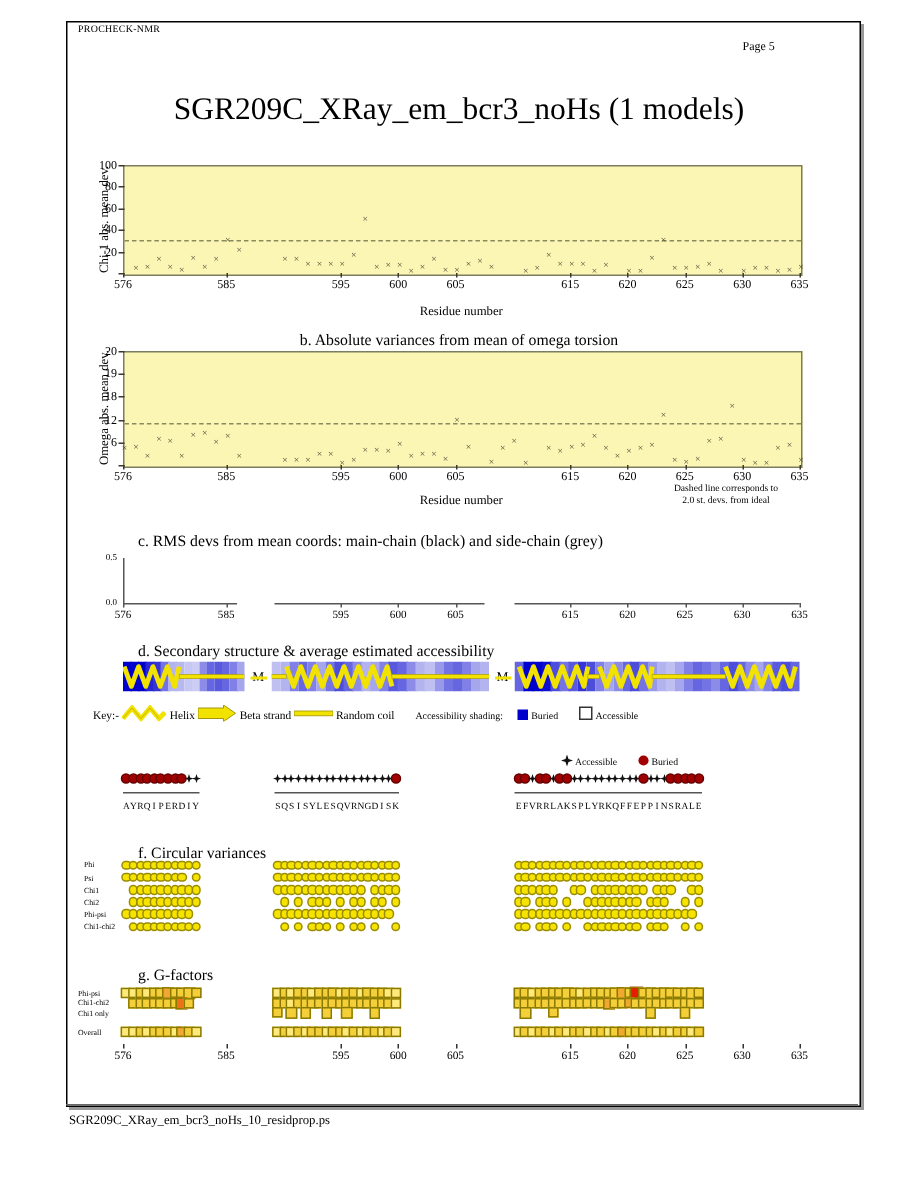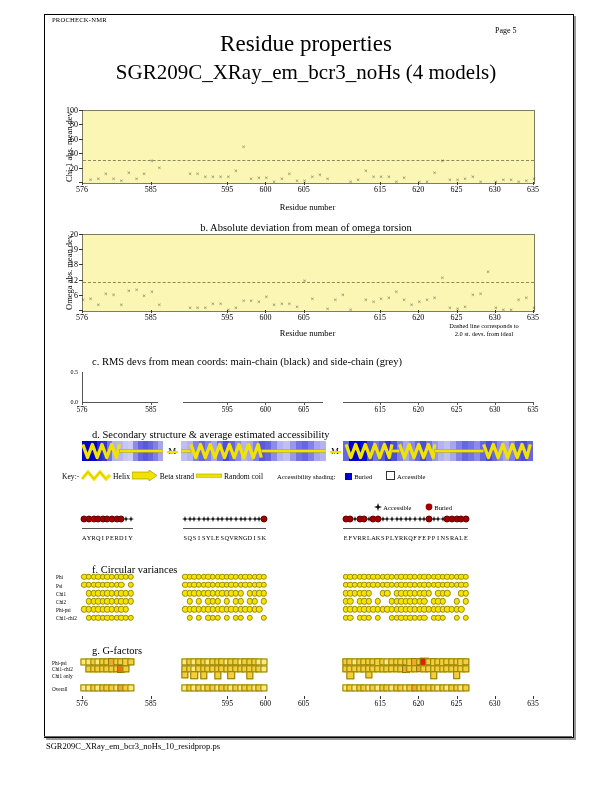--- a/index.html
+++ b/index.html
@@ -58,22 +58,21 @@
 </head>
 <body>
 
 <div id="page">
 
   <div class="frame"></div>
 
   <div class="hdr-left">PROCHECK-NMR</div>
   <div class="hdr-right">Page  5</div>
 
-  <div class="title1">Residue properties</div>
-  <div class="title2">SGR209C_XRay_em_bcr3_noHs (4 models)</div>
+  <div class="title2">SGR209C_XRay_em_bcr3_noHs (1 models)</div>
 
   <div id="panelA">
       <div class="plotbox" style="left:82px;top:110px;width:451px;height:72px;">
         <div class="dashed" style="top:48.96px;"></div>
         <div class="pt" style="left:7.644067796610173px;top:69.12px;">×</div>
         <div class="pt" style="left:15.288135593220346px;top:67.68px;">×</div>
         <div class="pt" style="left:22.932203389830505px;top:62.64px;">×</div>
         <div class="pt" style="left:30.576271186440678px;top:68.4px;">×</div>
         <div class="pt" style="left:38.22033898305085px;top:69.84px;">×</div>
         <div class="pt" style="left:45.86440677966101px;top:61.92px;">×</div>
@@ -152,21 +151,21 @@
       <div class="tick" style="left:456.5593220338983px;top:182px;height:3px;background:#3a3a2a;"></div>
       <div class="xtlabel" style="left:456.5593220338983px;top:185px;width:40px;">625</div>
       <div class="tick" style="left:494.77966101694915px;top:182px;height:3px;background:#3a3a2a;"></div>
       <div class="xtlabel" style="left:494.77966101694915px;top:185px;width:40px;">630</div>
       <div class="tick" style="left:533px;top:182px;height:3px;background:#3a3a2a;"></div>
       <div class="xtlabel" style="left:533px;top:185px;width:40px;">635</div>
       <div class="ylab-rot" style="left:64px;top:182px;">Chi-1 abs. mean dev.</div>
       <div class="xaxis-caption" style="left:307.5px;top:202px;width:200px;">Residue number</div>
     </div>
 
-  <div class="panel-title" style="left:0;top:222px;width:612px;text-align:center;">b. Absolute deviation from mean of omega torsion</div>
+  <div class="panel-title" style="left:0;top:222px;width:612px;text-align:center;">b. Absolute variances from mean of omega torsion</div>
   <div id="panelB">
       <div class="plotbox" style="left:82px;top:234px;width:451px;height:76px;">
         <div class="dashed" style="top:46.86666666666666px;"></div>
         <div class="pt" style="left:0px;top:65.36px;">×</div>
         <div class="pt" style="left:7.644067796610173px;top:64.34666666666666px;">×</div>
         <div class="pt" style="left:15.288135593220346px;top:70.42666666666666px;">×</div>
         <div class="pt" style="left:22.932203389830505px;top:59.28px;">×</div>
         <div class="pt" style="left:30.576271186440678px;top:60.29333333333334px;">×</div>
         <div class="pt" style="left:38.22033898305085px;top:69.92px;">×</div>
         <div class="pt" style="left:45.86440677966101px;top:55.733333333333334px;">×</div>

